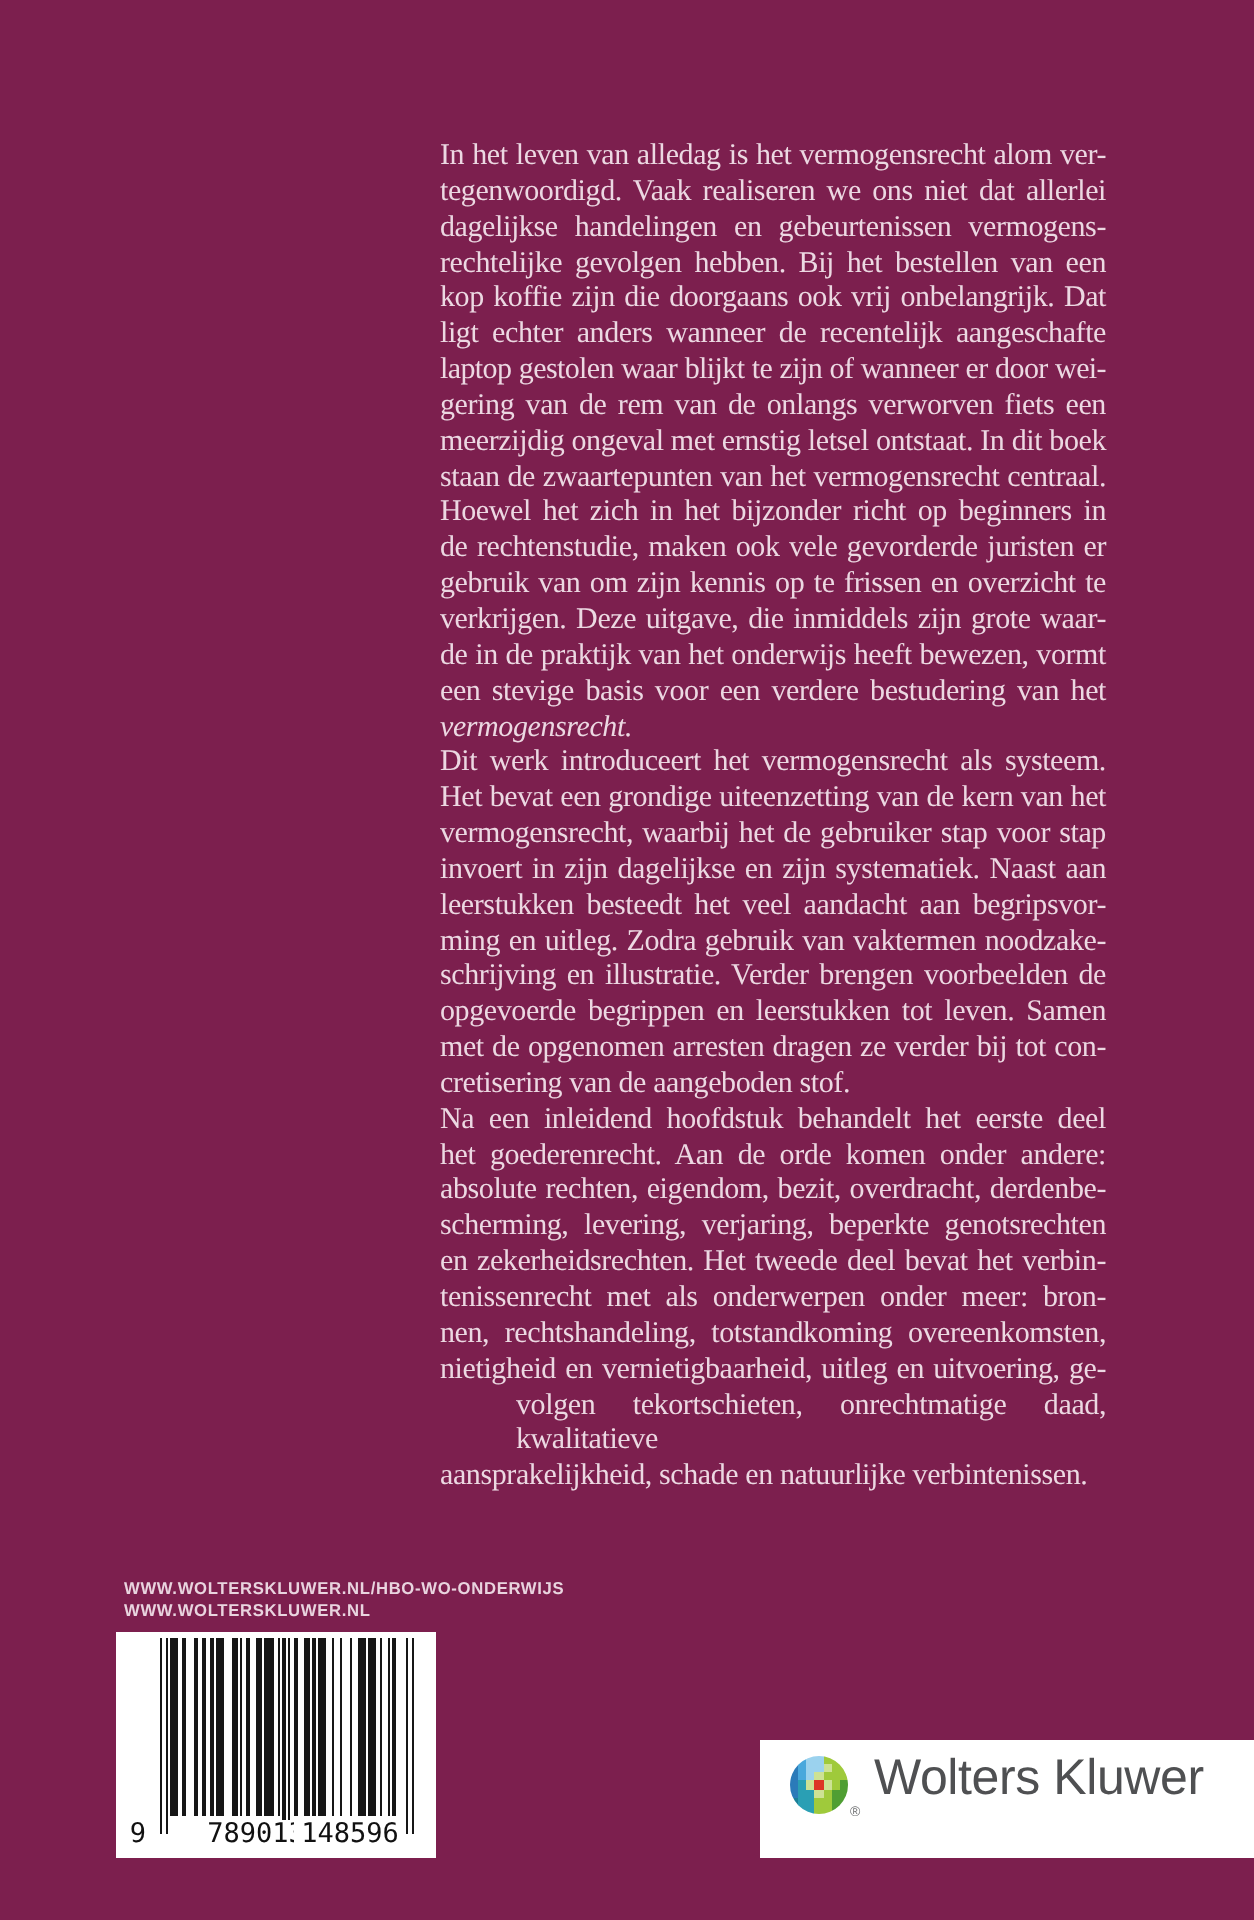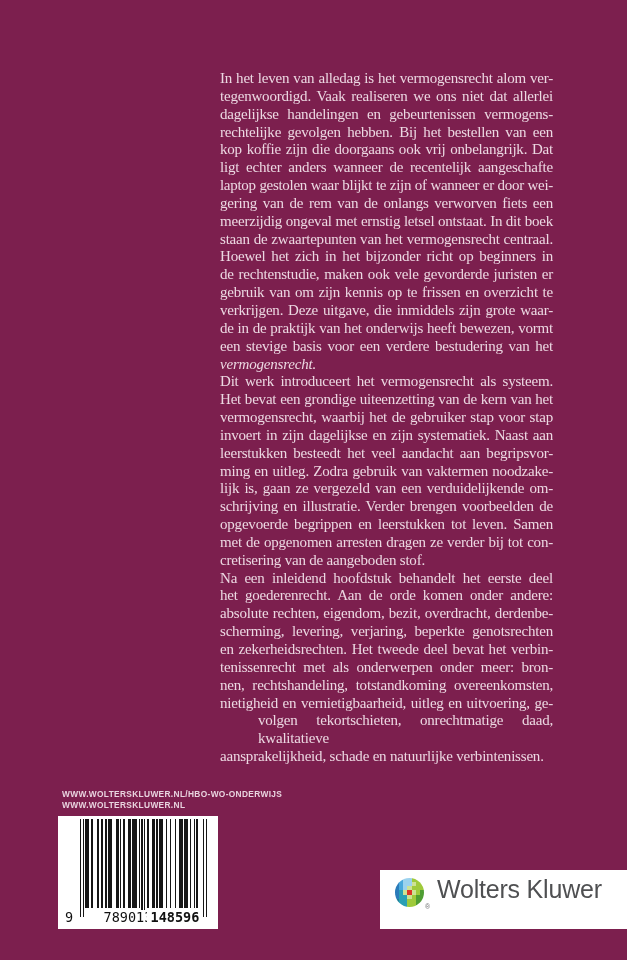--- a/index.html
+++ b/index.html
@@ -51,21 +51,21 @@
     height: 16px;
     background: var(--barcode_box, #ffffff);
     font-family: "DejaVu Sans Mono", monospace;
     font-size: 13.5px;
     line-height: 15px;
     color: #111111;
     text-align: center;
   }
   .bd-lead { left: 3px;  width: 16px; }
   .bd-g1   { left: 42px; width: 56px; }
-  .bd-g2   { left: 89px; width: 56px; font-weight: bold; }
+  .bd-g2   { left: 89px; width: 56px; }
   .pubbox {
     position: absolute;
     left: 380px;
     top: 870px;
     width: 247px;
     height: 59px;
     background: var(--publisher_box, #ffffff);
   }
   .wklogo {
     position: absolute;
@@ -119,21 +119,20 @@
       <div class="line" style="letter-spacing: -0.2px;">verkrijgen. Deze uitgave, die inmiddels zijn grote waar-</div>
       <div class="line" style="letter-spacing: -0.2px;">de in de praktijk van het onderwijs heeft bewezen, vormt</div>
       <div class="line" style="letter-spacing: -0.2px;">een stevige basis voor een verdere bestudering van het</div>
       <div class="line para-end" style="letter-spacing: -0.2px; font-style: italic;">vermogensrecht.</div>
       <div class="line" style="letter-spacing: -0.2px;">Dit werk introduceert het vermogensrecht als systeem.</div>
       <div class="line" style="letter-spacing: -0.2px;">Het bevat een grondige uiteenzetting van de kern van het</div>
       <div class="line" style="letter-spacing: -0.2px;">vermogensrecht, waarbij het de gebruiker stap voor stap</div>
       <div class="line" style="letter-spacing: -0.2px;">invoert in zijn dagelijkse en zijn systematiek. Naast aan</div>
       <div class="line" style="letter-spacing: -0.2px;">leerstukken besteedt het veel aandacht aan begripsvor-</div>
       <div class="line" style="letter-spacing: -0.2px;">ming en uitleg. Zodra gebruik van vaktermen noodzake-</div>
-      <div class="line" style="letter-spacing: -0.2px;">lijk is, gaan ze vergezeld van een verduidelijkende om-</div>
       <div class="line" style="letter-spacing: -0.2px;">schrijving en illustratie. Verder brengen voorbeelden de</div>
       <div class="line" style="letter-spacing: -0.2px;">opgevoerde begrippen en leerstukken tot leven. Samen</div>
       <div class="line" style="letter-spacing: -0.2px;">met de opgenomen arresten dragen ze verder bij tot con-</div>
       <div class="line para-end" style="letter-spacing: -0.2px;">cretisering van de aangeboden stof.</div>
       <div class="line" style="letter-spacing: -0.2px;">Na een inleidend hoofdstuk behandelt het eerste deel</div>
       <div class="line" style="letter-spacing: -0.2px;">het goederenrecht. Aan de orde komen onder andere:</div>
       <div class="line" style="letter-spacing: -0.2px;">absolute rechten, eigendom, bezit, overdracht, derdenbe-</div>
       <div class="line" style="letter-spacing: -0.2px; font-family: Liberation Serif, serif;">scherming, levering, verjaring, beperkte genotsrechten</div>
       <div class="line" style="letter-spacing: -0.2px;">en zekerheidsrechten. Het tweede deel bevat het verbin-</div>
       <div class="line" style="letter-spacing: -0.2px;">tenissenrecht met als onderwerpen onder meer: bron-</div>

